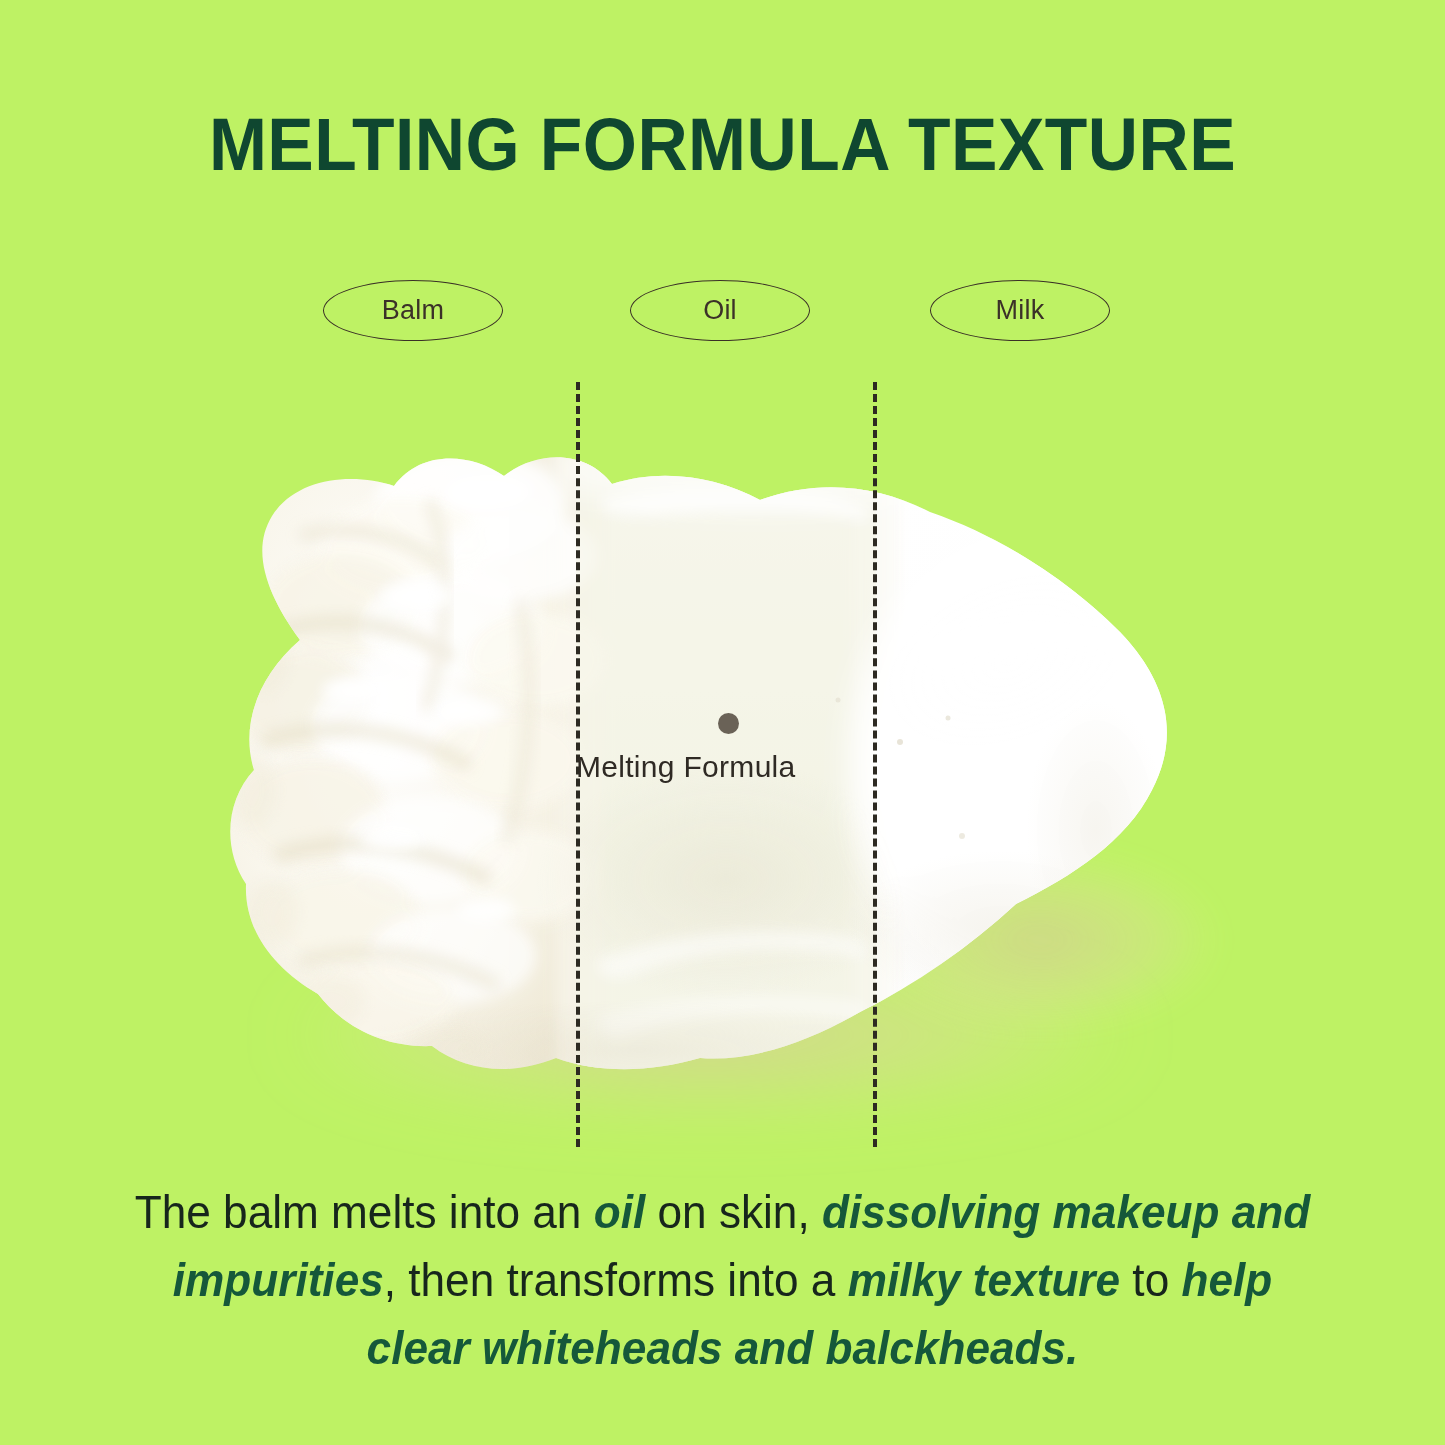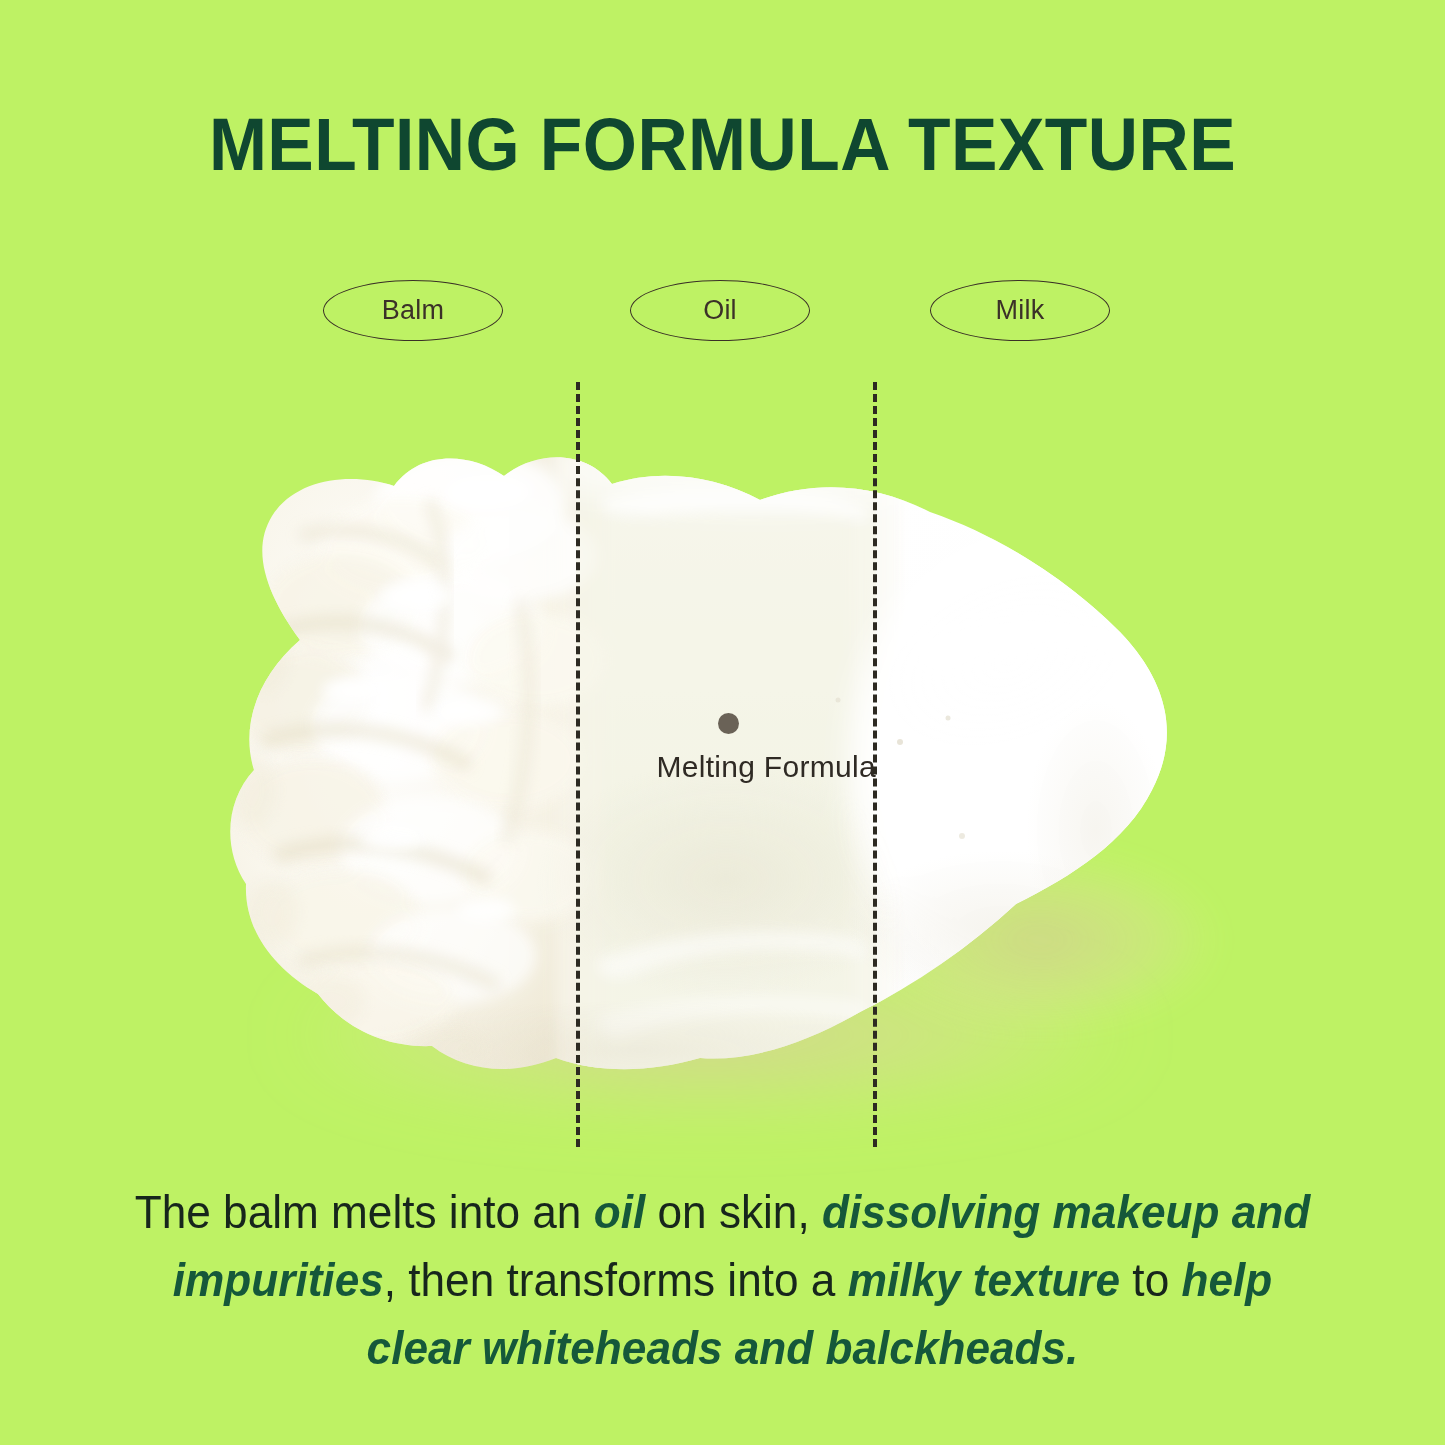--- a/index.html
+++ b/index.html
@@ -93,21 +93,21 @@
     width: 21px;
     height: 21px;
     border-radius: 50%;
     background: #6a6257;
   }
   #anno-label {
     position: absolute;
     left: 576px;
     top: 750px;
     width: 300px;
-    text-align: right;
+    text-align: left;
     font-size: 30px;
     color: #2f2a24;
     letter-spacing: 0.3px;
   }
 
   
   #caption {
     position: absolute;
     left: 90px;
     top: 1178px;

